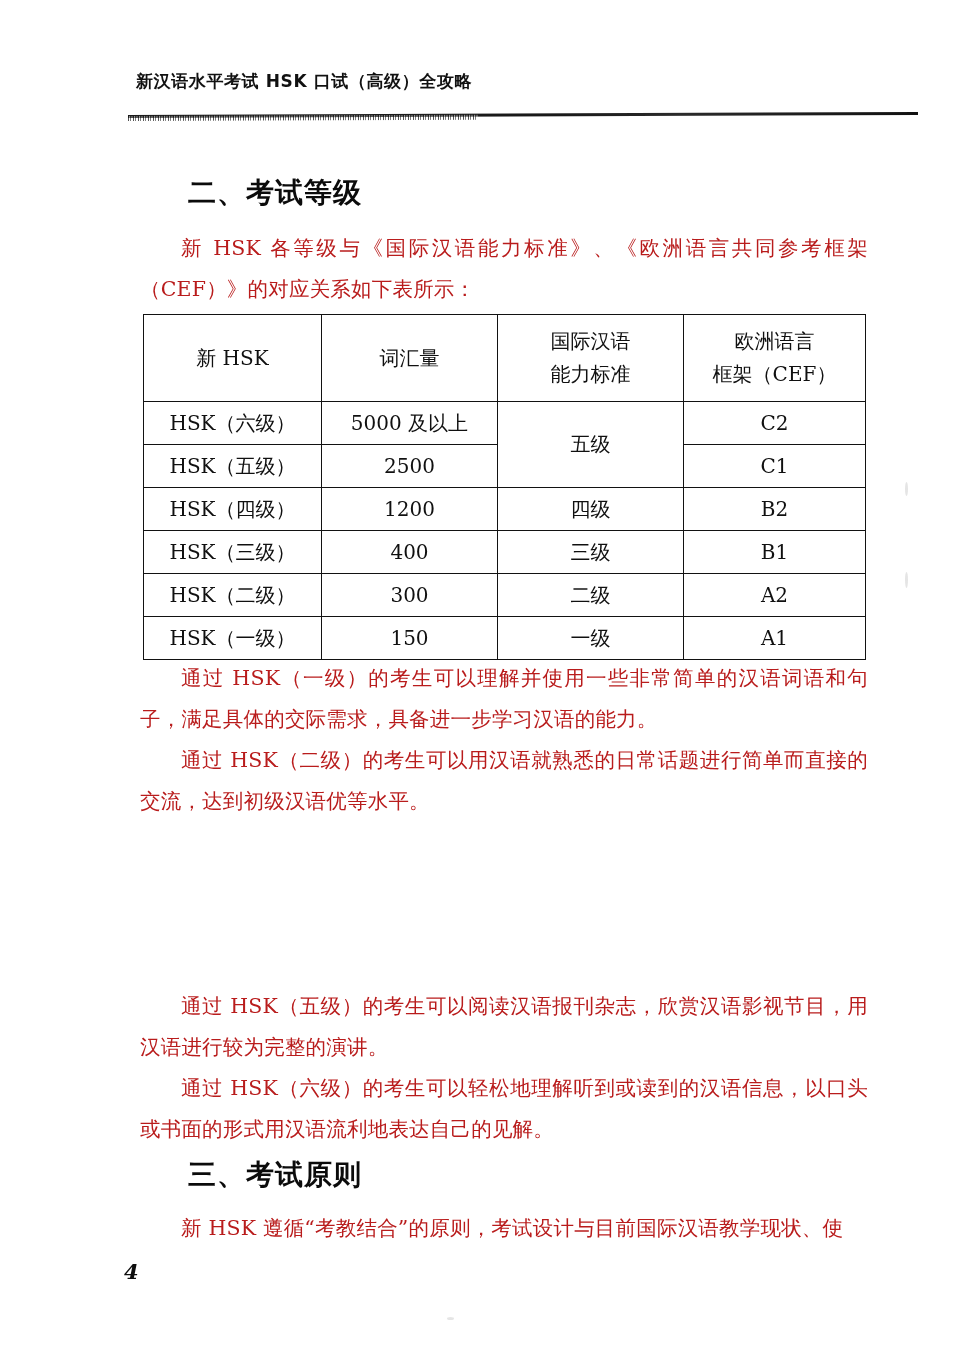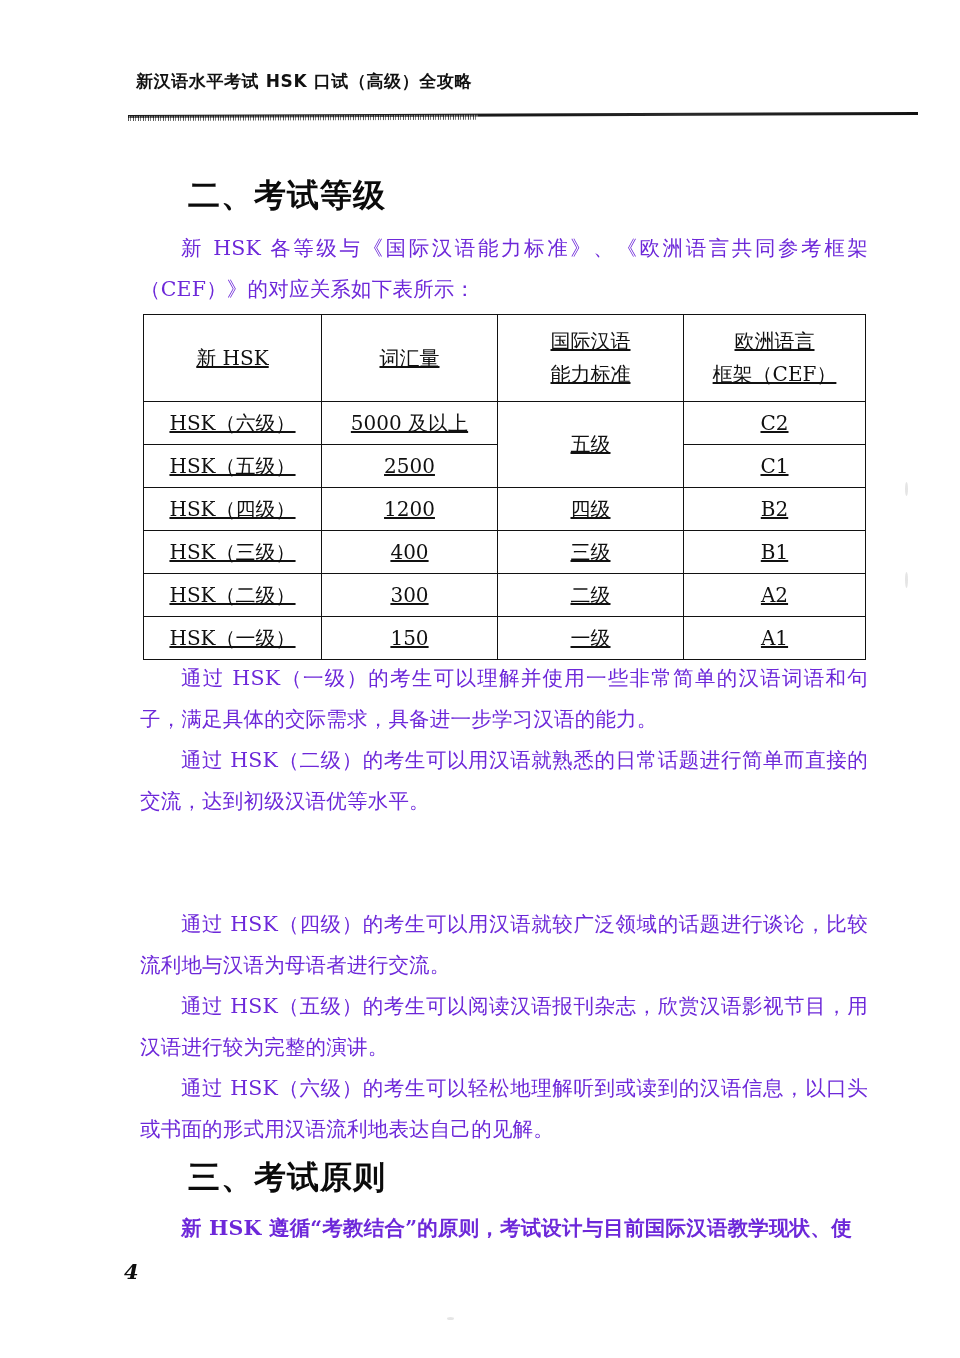--- a/index.html
+++ b/index.html
@@ -66,47 +66,46 @@
     transform: rotate(-0.22deg);
     transform-origin: left center;
     opacity: 0.9;
   }
 
   
   .section-heading {
     position: absolute;
     font-family: "DejaVu Sans", "Liberation Sans", sans-serif;
     font-weight: 700;
-    font-size: 32px;
+    font-size: 28px;
     letter-spacing: 1px;
     color: #0b0b0b;
     white-space: nowrap;
   }
 
   
   .para {
     position: absolute;
     left: 140px;
     width: 728px;
     font-size: 20.5px;
     line-height: 41px;
     text-indent: 2em;
     text-align: justify;
     text-justify: inter-character;
-    color: #6d28d9;
+    color: #b91c1c;
     letter-spacing: 0.2px;
   }
 
   
   .level-table-wrap {
     position: absolute;
     left: 143px;
     top: 302px;
     width: 722px;
-    text-decoration: underline;
   }
   table.level-table {
     border-collapse: collapse;
     width: 100%;
     table-layout: fixed;
     background: #fff;
   }
   table.level-table th,
   table.level-table td {
     border: 1.6px solid #121212;
@@ -225,29 +224,28 @@
         </tr>
       </tbody>
     </table>
   </div>
 
   <div class="para" style="top:646px;">通过 HSK（一级）的考生可以理解并使用一些非常简单的汉语词语和句子，满足具体的交际需求，具备进一步学习汉语的能力。</div>
 
   <div class="para" style="top:728px;">通过 HSK（二级）的考生可以用汉语就熟悉的日常话题进行简单而直接的交流，达到初级汉语优等水平。</div>
 
 
-  <div class="para" style="top:892px;">通过 HSK（四级）的考生可以用汉语就较广泛领域的话题进行谈论，比较流利地与汉语为母语者进行交流。</div>
 
   <div class="para" style="top:1056px;">通过 HSK（六级）的考生可以轻松地理解听到或读到的汉语信息，以口头或书面的形式用汉语流利地表达自己的见解。</div>
 
   <div class="para" style="top:974px;">通过 HSK（五级）的考生可以阅读汉语报刊杂志，欣赏汉语影视节目，用汉语进行较为完整的演讲。</div>
 
   <div class="section-heading" style="left:188px; top:1144px;">三、考试原则</div>
 
-  <div class="para" style="top:1196px;font-weight:bold;">新 HSK 遵循“考教结合”的原则，考试设计与目前国际汉语教学现状、使</div>
+  <div class="para" style="top:1196px;">新 HSK 遵循“考教结合”的原则，考试设计与目前国际汉语教学现状、使</div>
 
   <div class="folio">4</div>
 
   <span class="speckle" style="left:447px; top:1305px; width:7px; height:3px;"></span>
   <span class="speckle" style="left:905px; top:560px; width:3px; height:16px;"></span>
   <span class="speckle" style="left:905px; top:470px; width:3px; height:14px;"></span>
 
 </div>
 
 </body></html>

